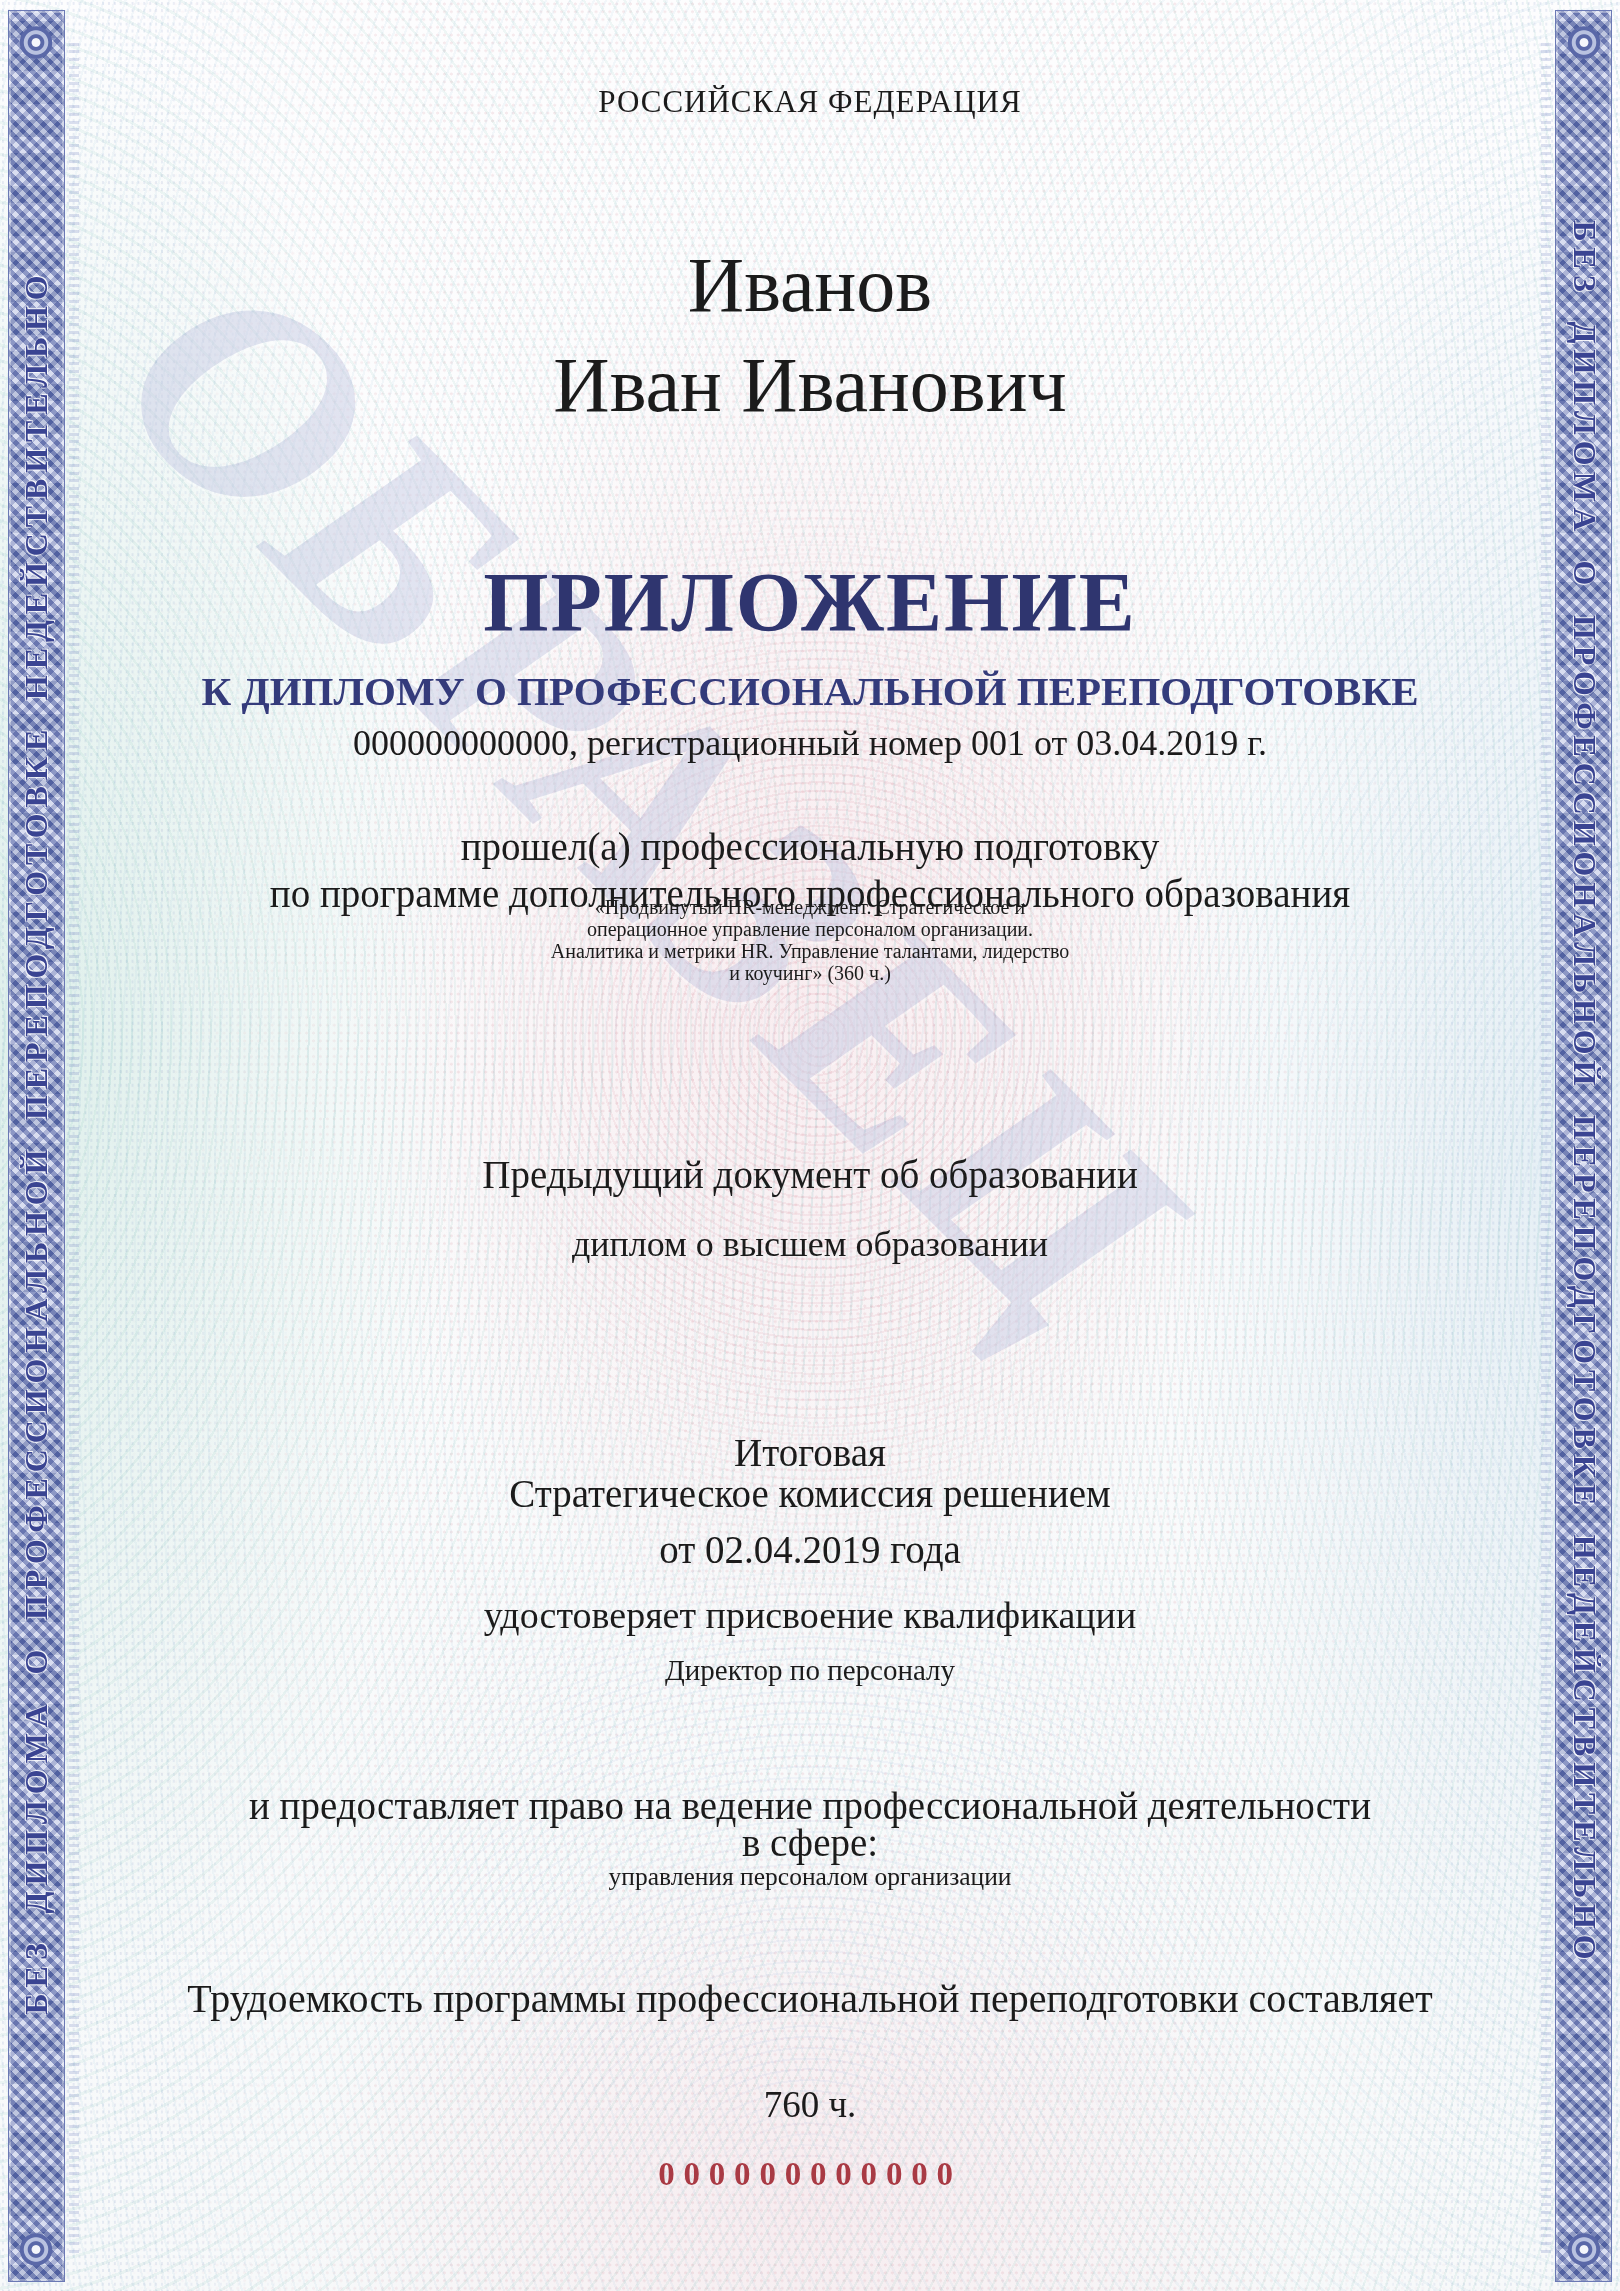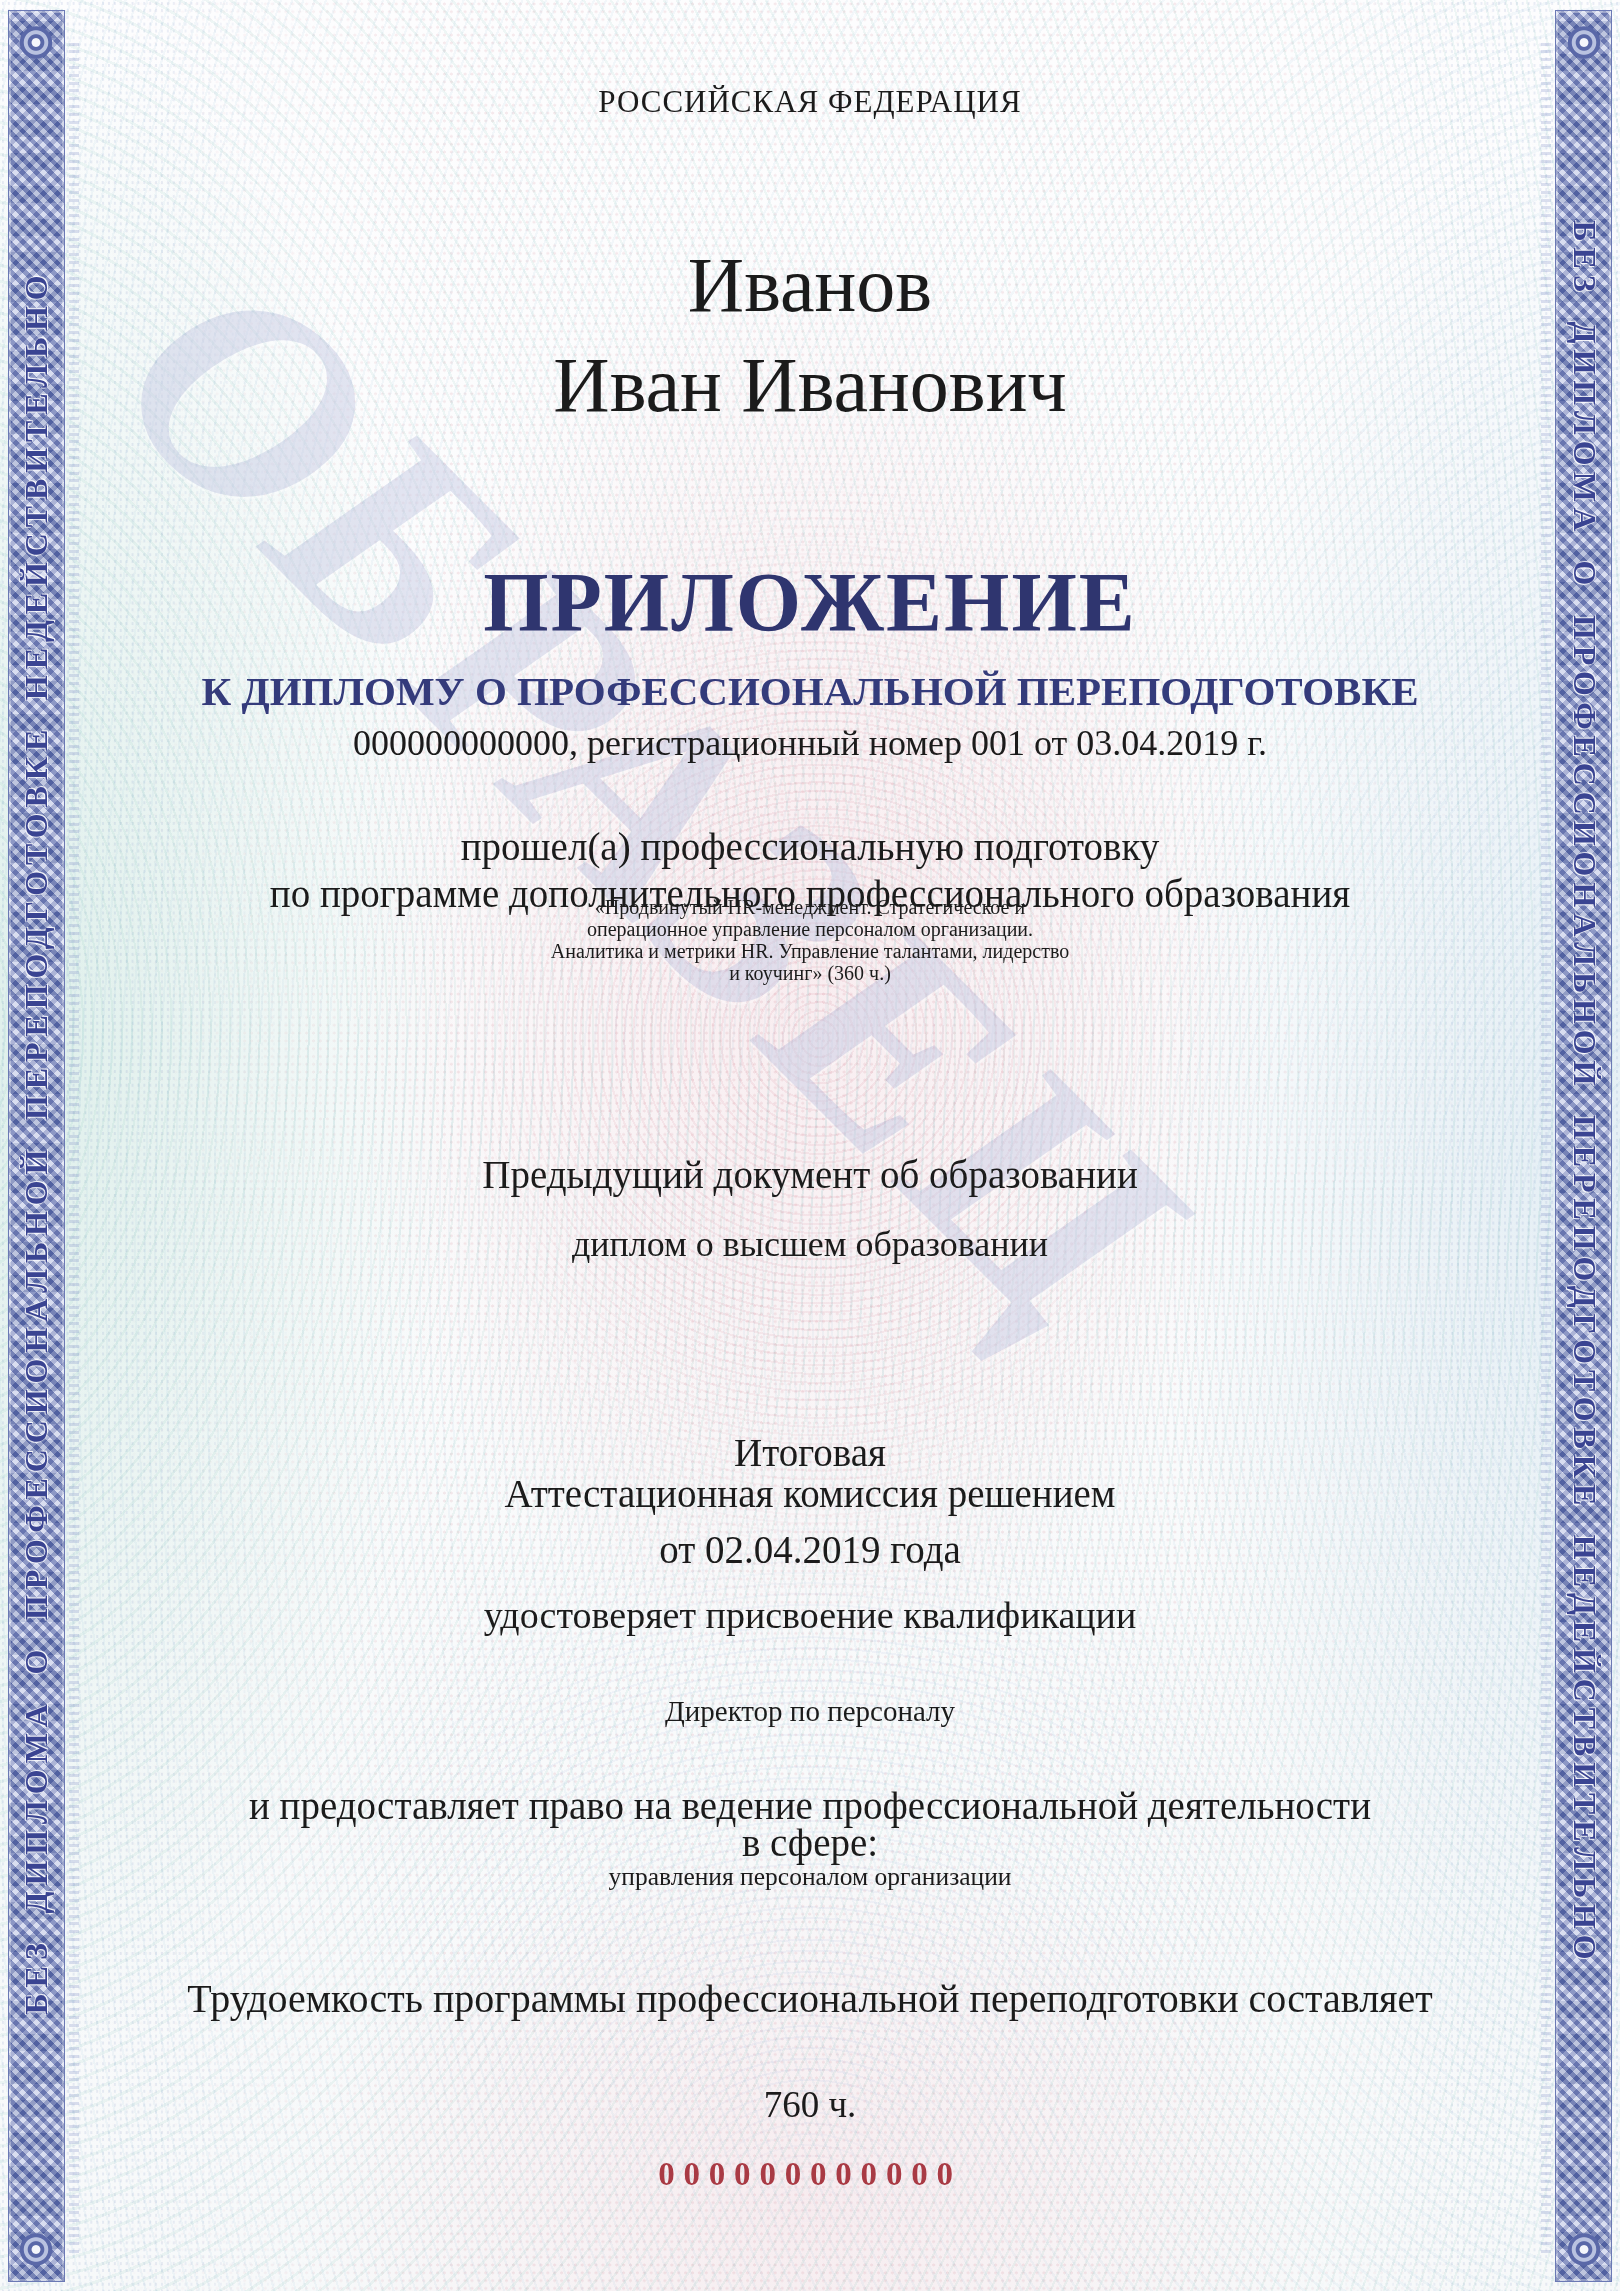--- a/index.html
+++ b/index.html
@@ -75,21 +75,21 @@
   .regline{top:723px;font-size:36px;}
   .train1{top:825px;font-size:39px;}
   .train2{top:872px;font-size:39px;}
   .program{top:896px;font-size:20px;line-height:1.1;}
   .prevlabel{top:1153px;font-size:39px;}
   .prevvalue{top:1213px;font-size:36px;margin-top:11px;}
   .comm1{top:1431px;font-size:39px;text-align:center;}
   .comm2{top:1472px;font-size:39px;}
   .comm3{top:1517px;font-size:39px;margin-top:11px;}
   .qualline{top:1594px;font-size:38px;}
-  .qualvalue{top:1654px;font-size:29px;margin-top:41px;}
+  .qualvalue{top:1654px;font-size:29px;}
   .right1{top:1784px;font-size:39px;}
   .right2{top:1821px;font-size:39px;}
   .rightvalue{top:1862px;font-size:25.5px;}
   .workload{top:1976px;font-size:40px;}
   .workloadvalue{top:2084px;font-size:37px;}
   .formnumber{top:2156px;font-size:33px;font-weight:bold;letter-spacing:8.8px;color:#a93a44;}
 </style>
 </head>
 <body>
 
@@ -129,21 +129,21 @@
     <div>«Продвинутый HR-менеджмент. Стратегическое и</div>
     <div>операционное управление персоналом организации.</div>
     <div>Аналитика и метрики HR. Управление талантами, лидерство</div>
     <div>и коучинг» (360 ч.)</div>
   </div>
 
   <div class="tx prevlabel">Предыдущий документ об образовании</div>
   <div class="tx prevvalue">диплом о высшем образовании</div>
 
   <div class="tx comm1">Итоговая</div>
-  <div class="tx comm2">Аттестационная комиссия решением</div>
+  <div class="tx comm2">Стратегическое комиссия решением</div>
   <div class="tx comm3">от 02.04.2019 года</div>
 
   <div class="tx qualline">удостоверяет присвоение квалификации</div>
   <div class="tx qualvalue">Директор по персоналу</div>
 
   <div class="tx right1">и предоставляет право на ведение профессиональной деятельности</div>
   <div class="tx rightvalue">управления персоналом организации</div>
   <div class="tx right2">в сфере:</div>
 
   <div class="tx workload">Трудоемкость программы профессиональной переподготовки составляет</div>

